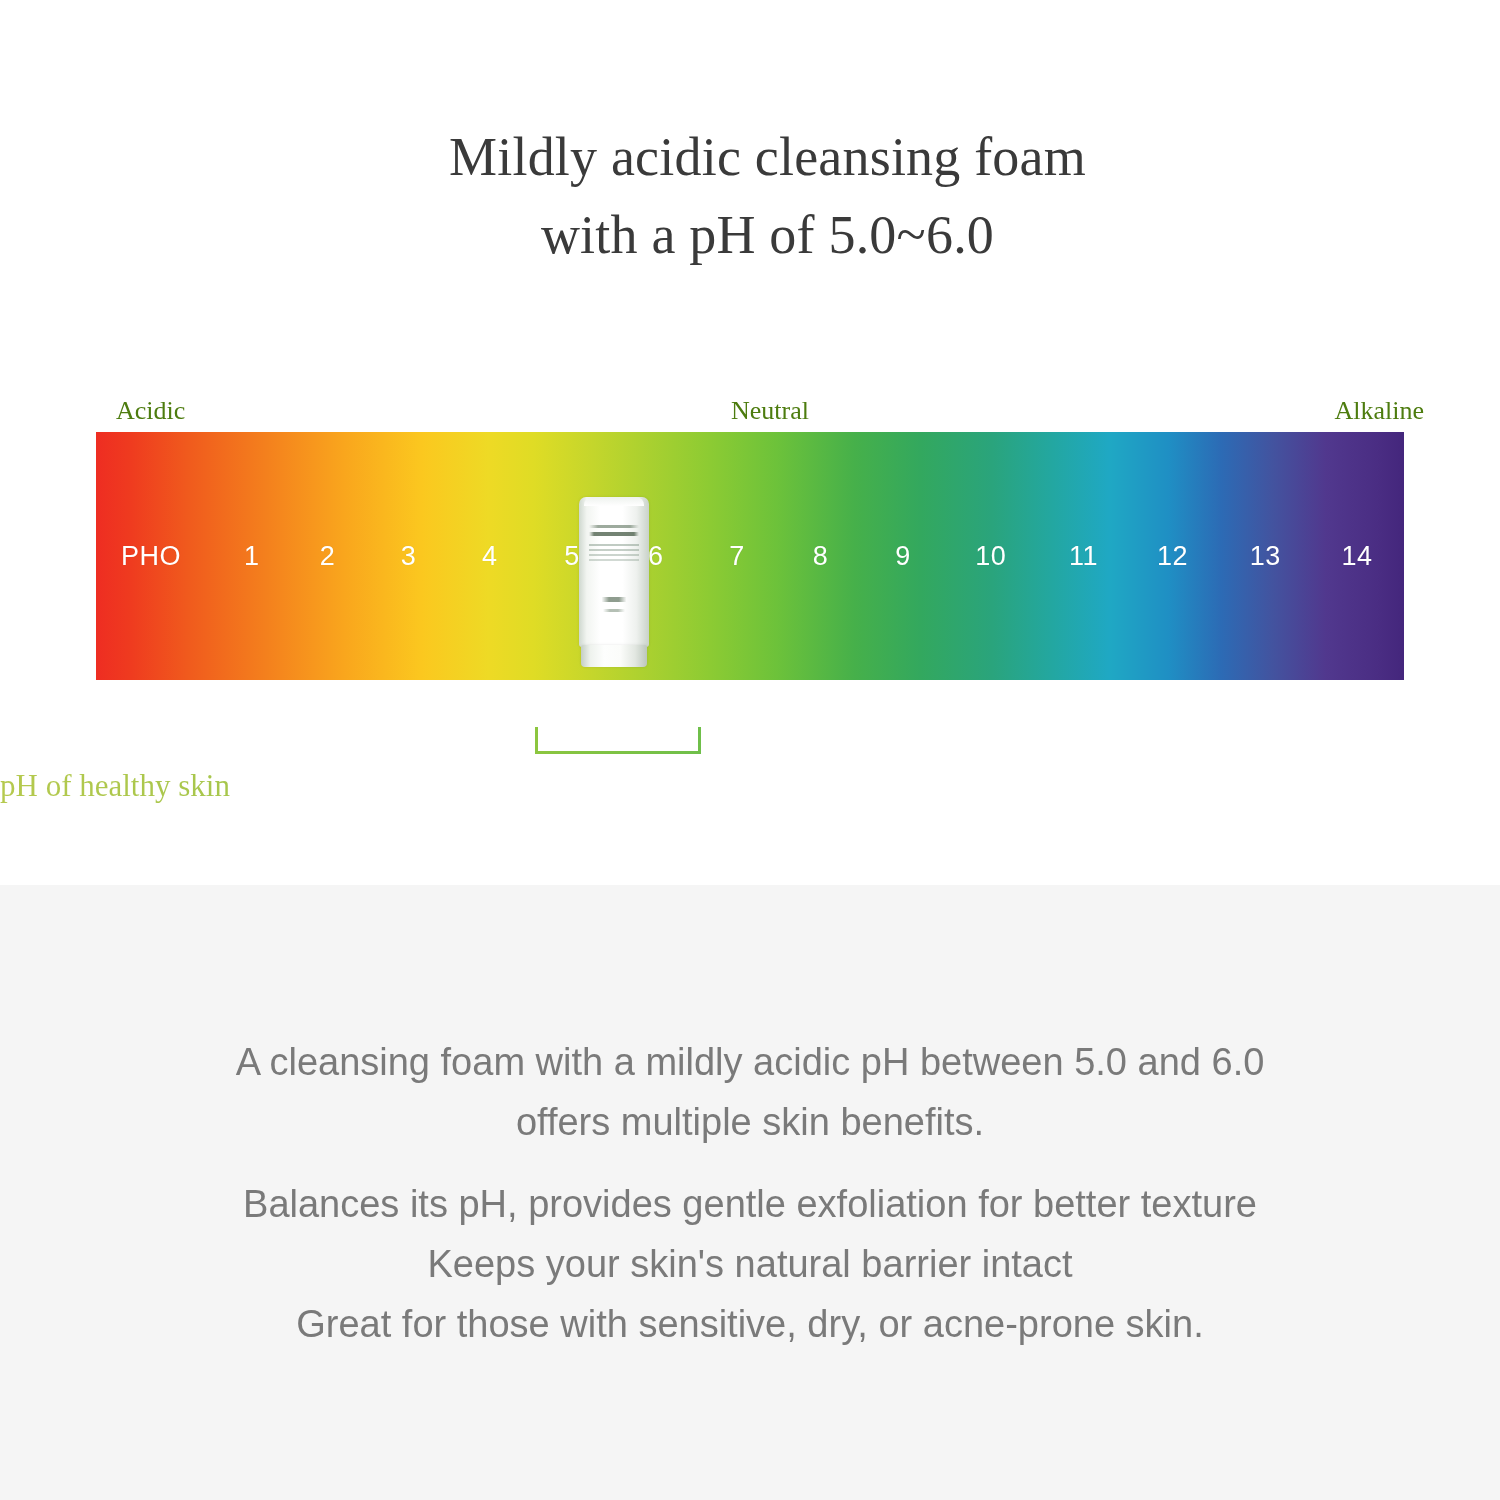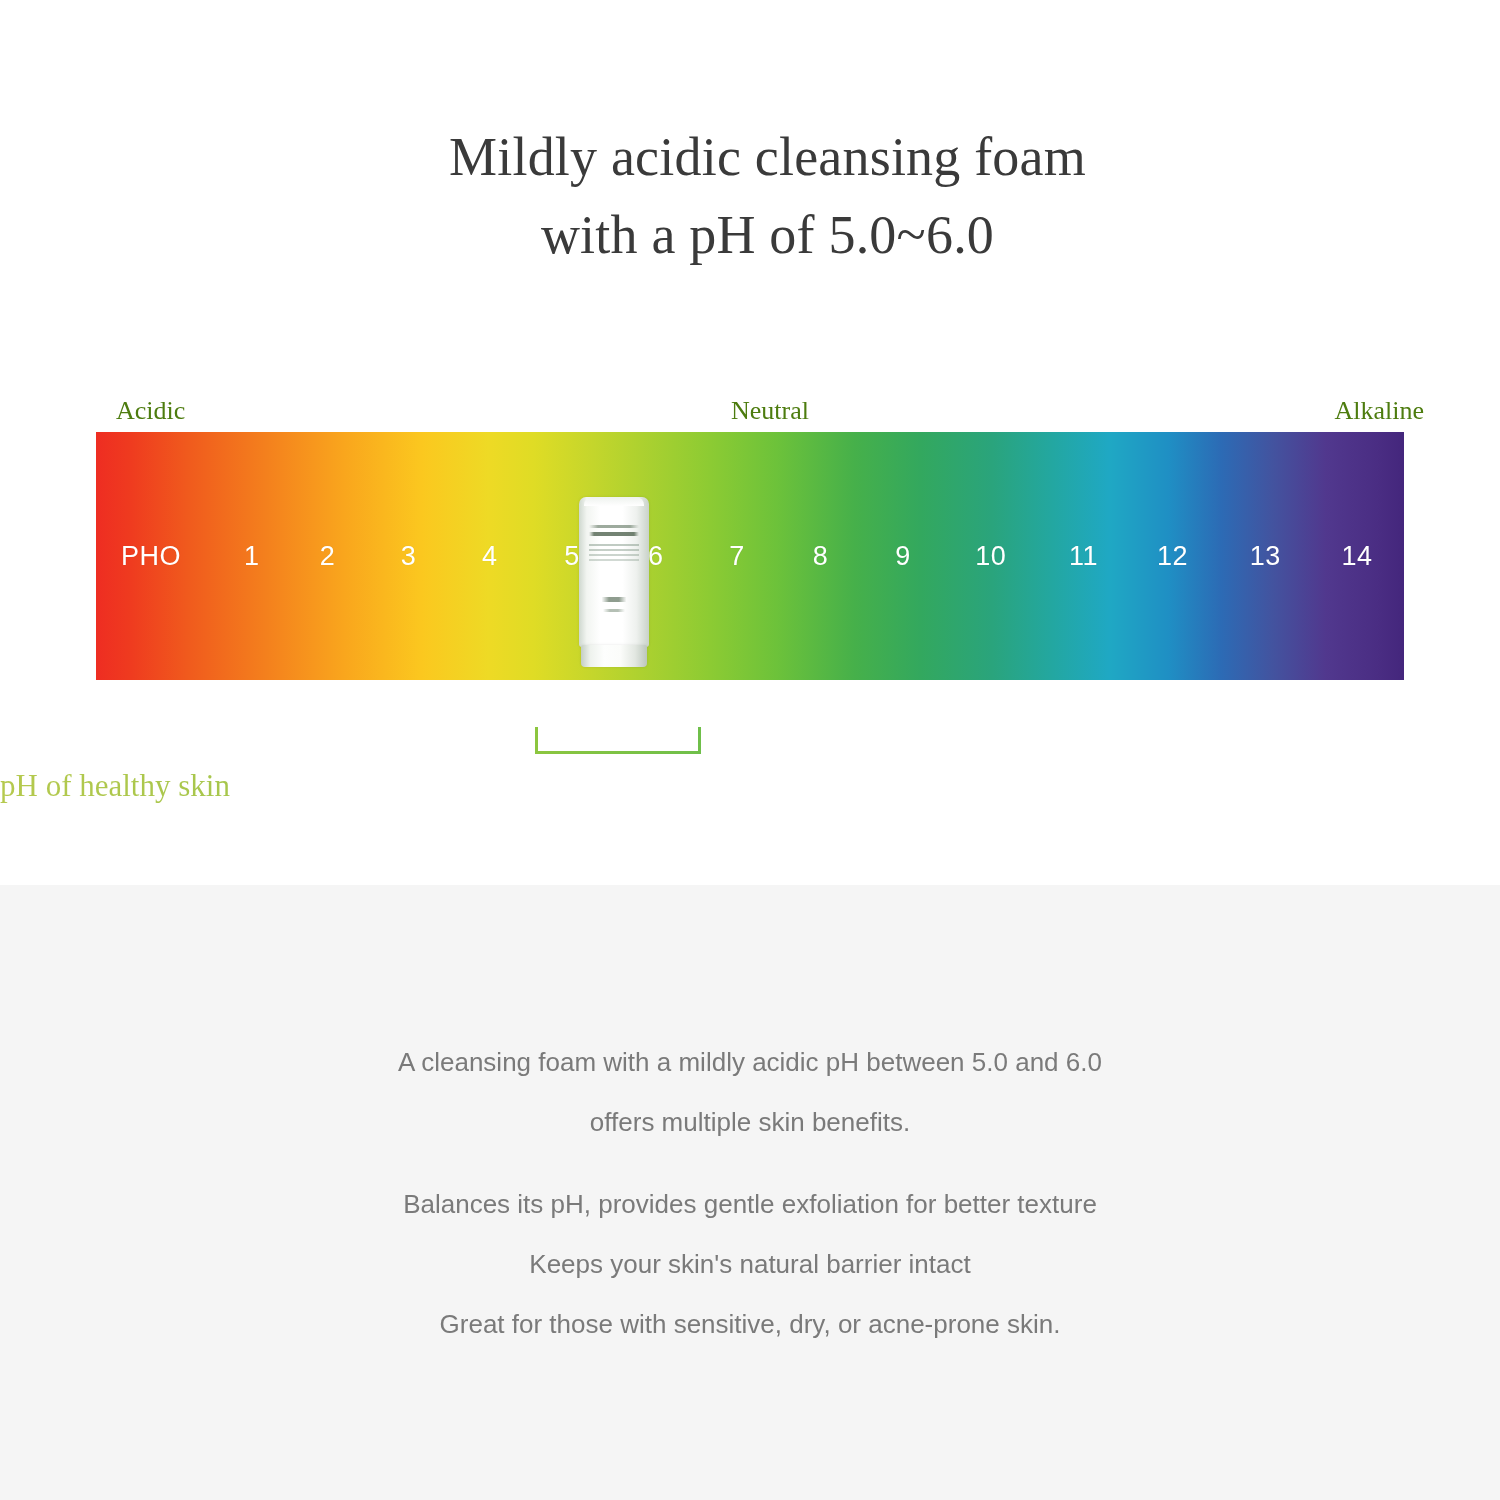--- a/index.html
+++ b/index.html
@@ -217,21 +217,21 @@
   }
 
   
   .copy {
     position: absolute;
     left: 0; top: 1032px;
     width: 1500px;
     text-align: center;
     color: #7a7a7a;
     font-family: "Liberation Sans", sans-serif;
-    font-size: 26px;
+    font-size: 38px;
     line-height: 60px;
     font-weight: 400;
   }
   .copy p { margin: 0; }
   .copy .para-gap { height: 22px; }
 </style>
 </head>
 <body>
 
 <div class="top-section">

